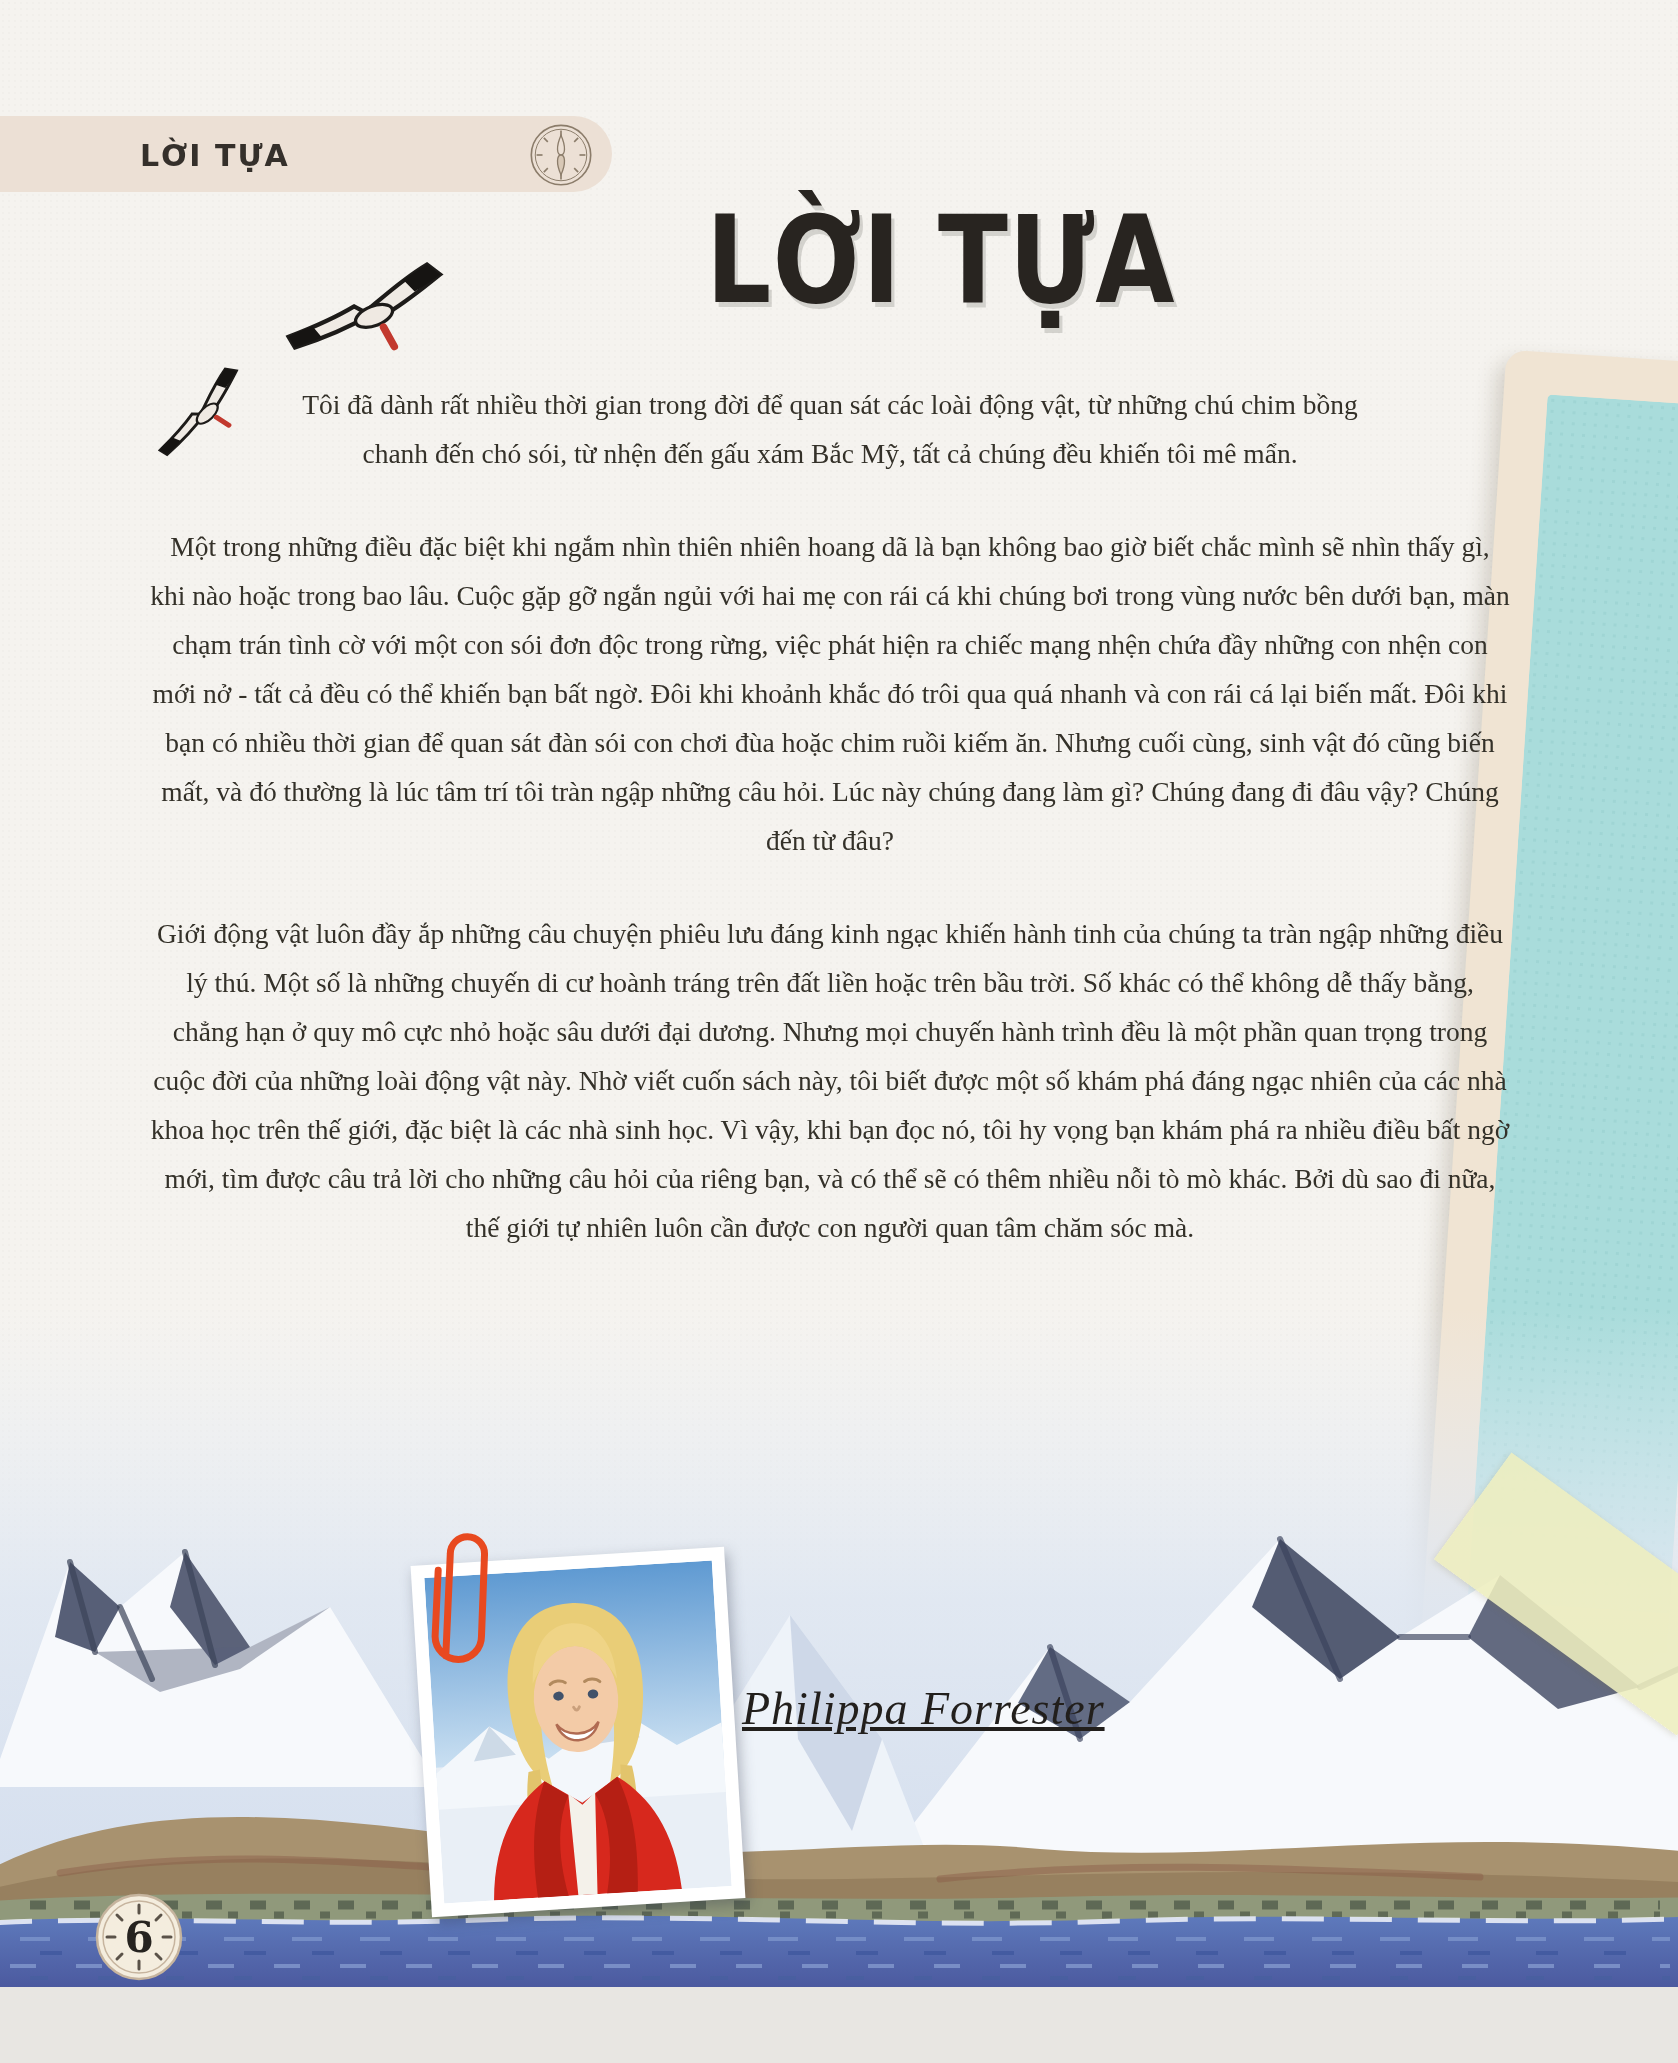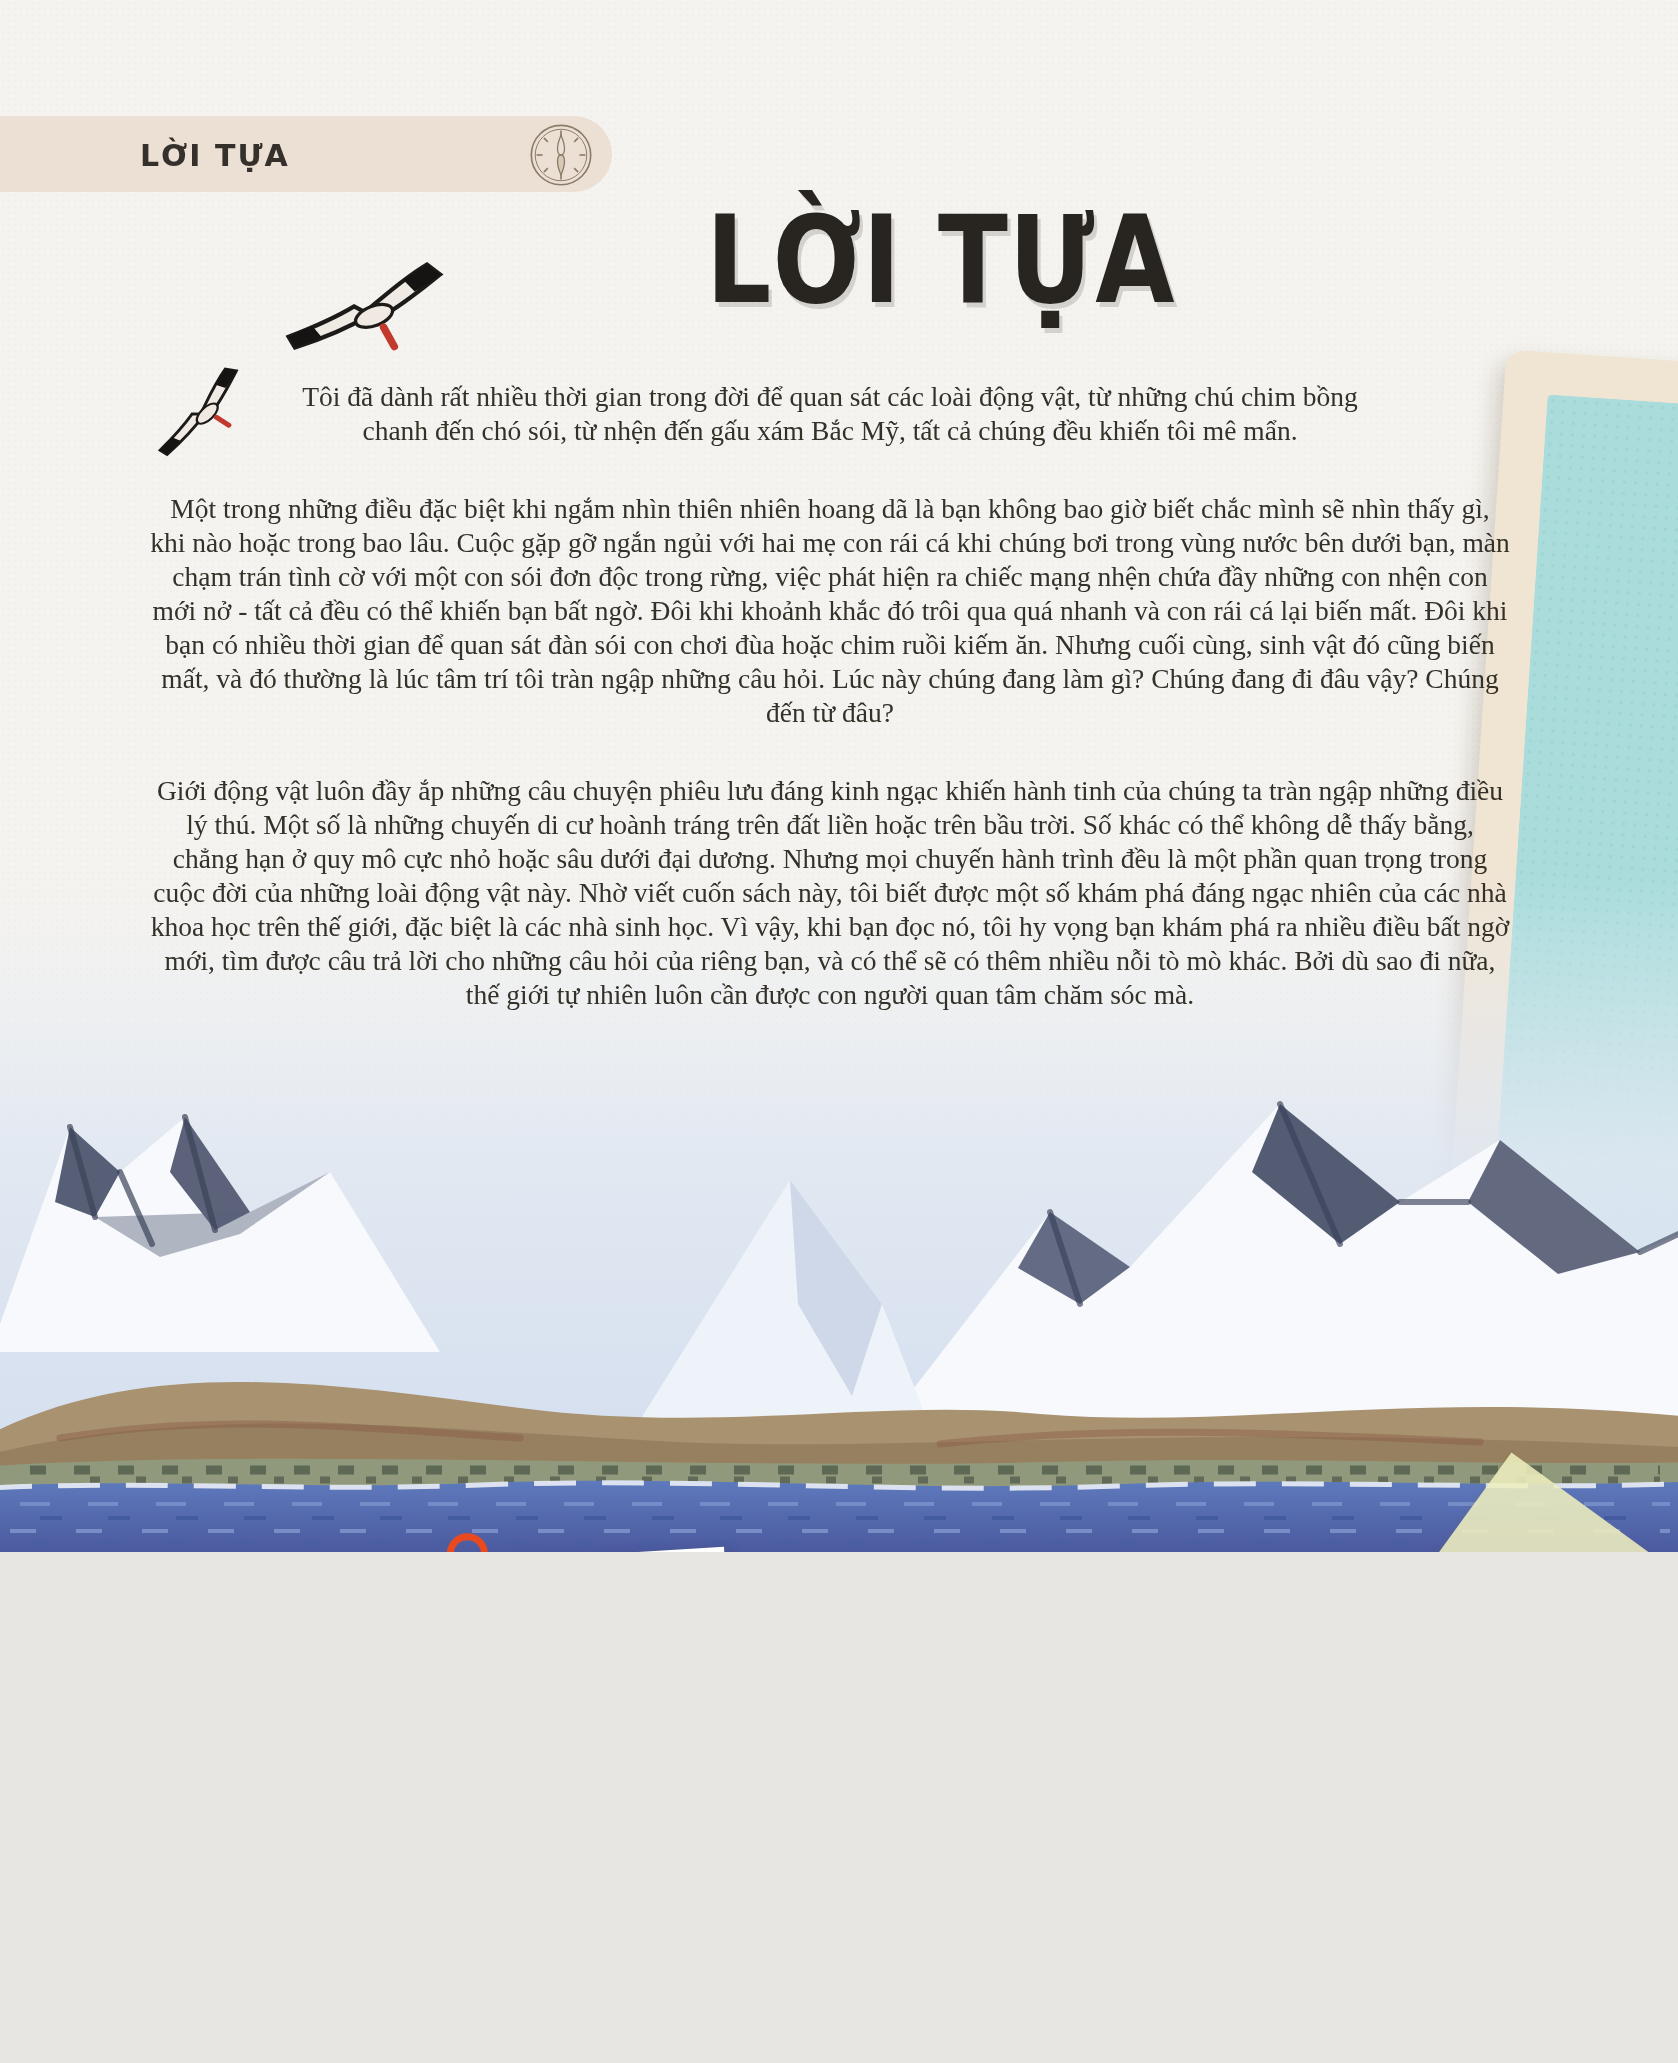--- a/index.html
+++ b/index.html
@@ -1,17 +1,17 @@
 <!DOCTYPE html>
 <html><head>
 <meta charset="utf-8">
 <style>
   html,body{margin:0;padding:0;background:#e8e6e2;}
   .page{
-    position:relative;width:1678px;height:1552px;overflow:hidden;
+    position:relative;width:1678px;height:1987px;overflow:hidden;
     background:#f5f3ef;
     background-image:radial-gradient(rgba(60,50,40,0.018) 1px, transparent 1px);
     background-size:6px 6px;
     font-family:"Liberation Serif", serif;color:#33302c;
   }
   
   .header-bar{
     position:absolute;left:0;top:116px;width:612px;height:76px;
     background:#ece0d5;border-radius:0 60px 60px 0;
   }
@@ -25,21 +25,21 @@
   .big-title{
     position:absolute;left:706px;top:196px;
     font-family:"DejaVu Sans", sans-serif;font-weight:900;font-size:122px;line-height:1.05;
     letter-spacing:1px;color:#282420;white-space:nowrap;
     transform:scaleX(0.84);transform-origin:left top;
     text-shadow:4px 5px 0 rgba(40,36,32,0.16);
   }
   
   .text-col{
     position:absolute;left:150px;top:380px;width:1360px;
-    font-size:27.5px;line-height:34px;text-align:center;color:#343129;
+    font-size:27.5px;line-height:49px;text-align:center;color:#343129;
   }
   .para{margin:0 0 44px 0;}
   .para.first{padding:0 150px;}
   
   .bird{position:absolute;}
   .bird-large{left:286px;top:238px;width:162px;height:150px;transform:rotate(14deg);}
   .bird-small{left:146px;top:362px;width:112px;height:104px;transform:rotate(-12deg) scaleY(0.92);}
   
   .teal-card{
     position:absolute;right:-74px;top:366px;width:246px;height:1290px;

